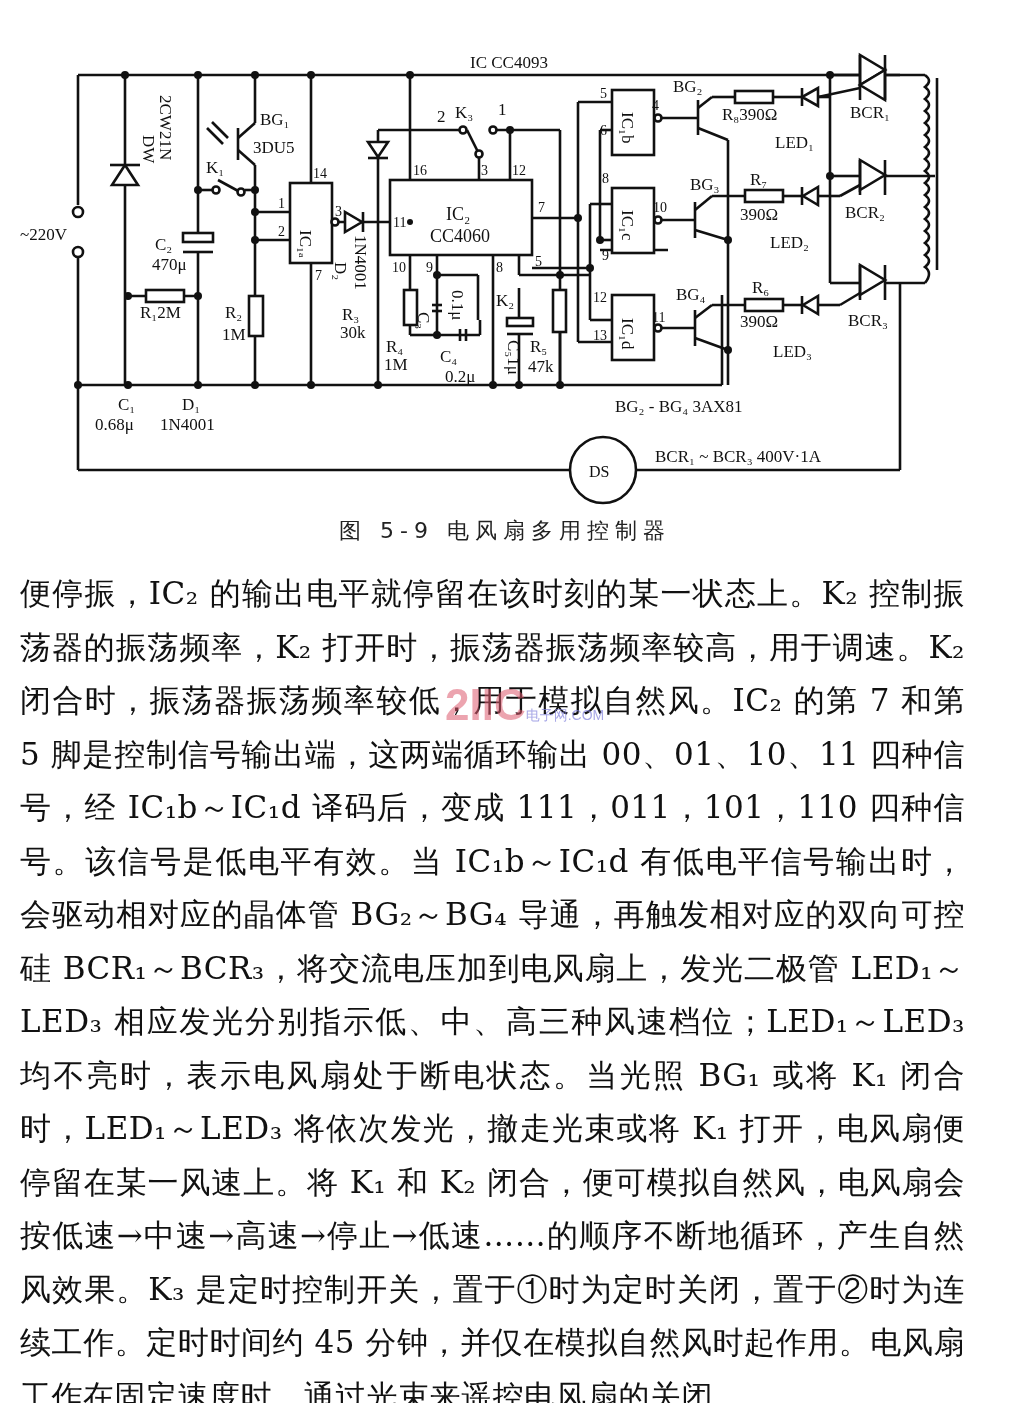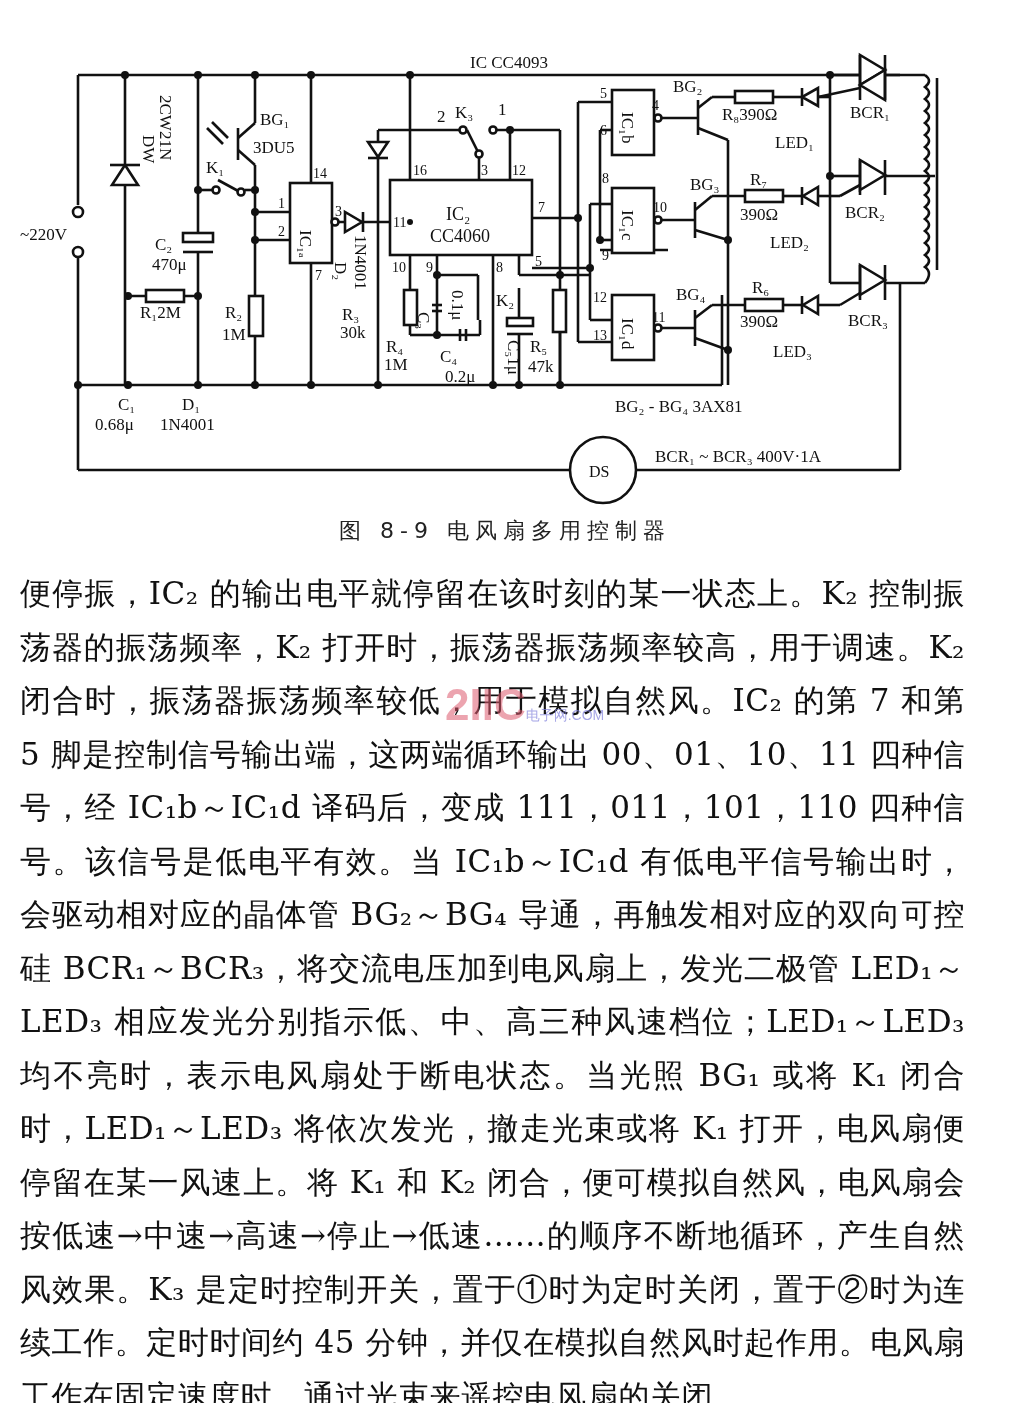--- a/index.html
+++ b/index.html
@@ -315,21 +315,21 @@
     <text x="652" y="110">4</text>
     <text x="602" y="183">8</text>
     <text x="602" y="260">9</text>
     <text x="653" y="212">10</text>
     <text x="593" y="302">12</text>
     <text x="593" y="340">13</text>
     <text x="652" y="322">11</text>
   </g>
 </svg>
 
-<div class="caption">图 8-9  电风扇多用控制器</div>
+<div class="caption">图 5-9  电风扇多用控制器</div>
 
 <div class="body-text">
   <p>便停振，IC₂ 的输出电平就停留在该时刻的某一状态上。K₂ 控制振荡器的振荡频率，K₂ 打开时，振荡器振荡频率较高，用于调速。K₂ 闭合时，振荡器振荡频率较低，用于模拟自然风。IC₂ 的第 7 和第 5 脚是控制信号输出端，这两端循环输出 00、01、10、11 四种信号，经 IC₁b～IC₁d 译码后，变成 111，011，101，110 四种信号。该信号是低电平有效。当 IC₁b～IC₁d 有低电平信号输出时，会驱动相对应的晶体管 BG₂～BG₄ 导通，再触发相对应的双向可控硅 BCR₁～BCR₃，将交流电压加到电风扇上，发光二极管 LED₁～LED₃ 相应发光分别指示低、中、高三种风速档位；LED₁～LED₃ 均不亮时，表示电风扇处于断电状态。当光照 BG₁ 或将 K₁ 闭合时，LED₁～LED₃ 将依次发光，撤走光束或将 K₁ 打开，电风扇便停留在某一风速上。将 K₁ 和 K₂ 闭合，便可模拟自然风，电风扇会按低速→中速→高速→停止→低速……的顺序不断地循环，产生自然风效果。K₃ 是定时控制开关，置于①时为定时关闭，置于②时为连续工作。定时时间约 45 分钟，并仅在模拟自然风时起作用。电风扇工作在固定速度时，通过光束来遥控电风扇的关闭。</p>
 </div>
 
 <div class="watermark">
   <span>2IIC</span><small>电子网.COM</small>
 </div>
 
 </body></html>

